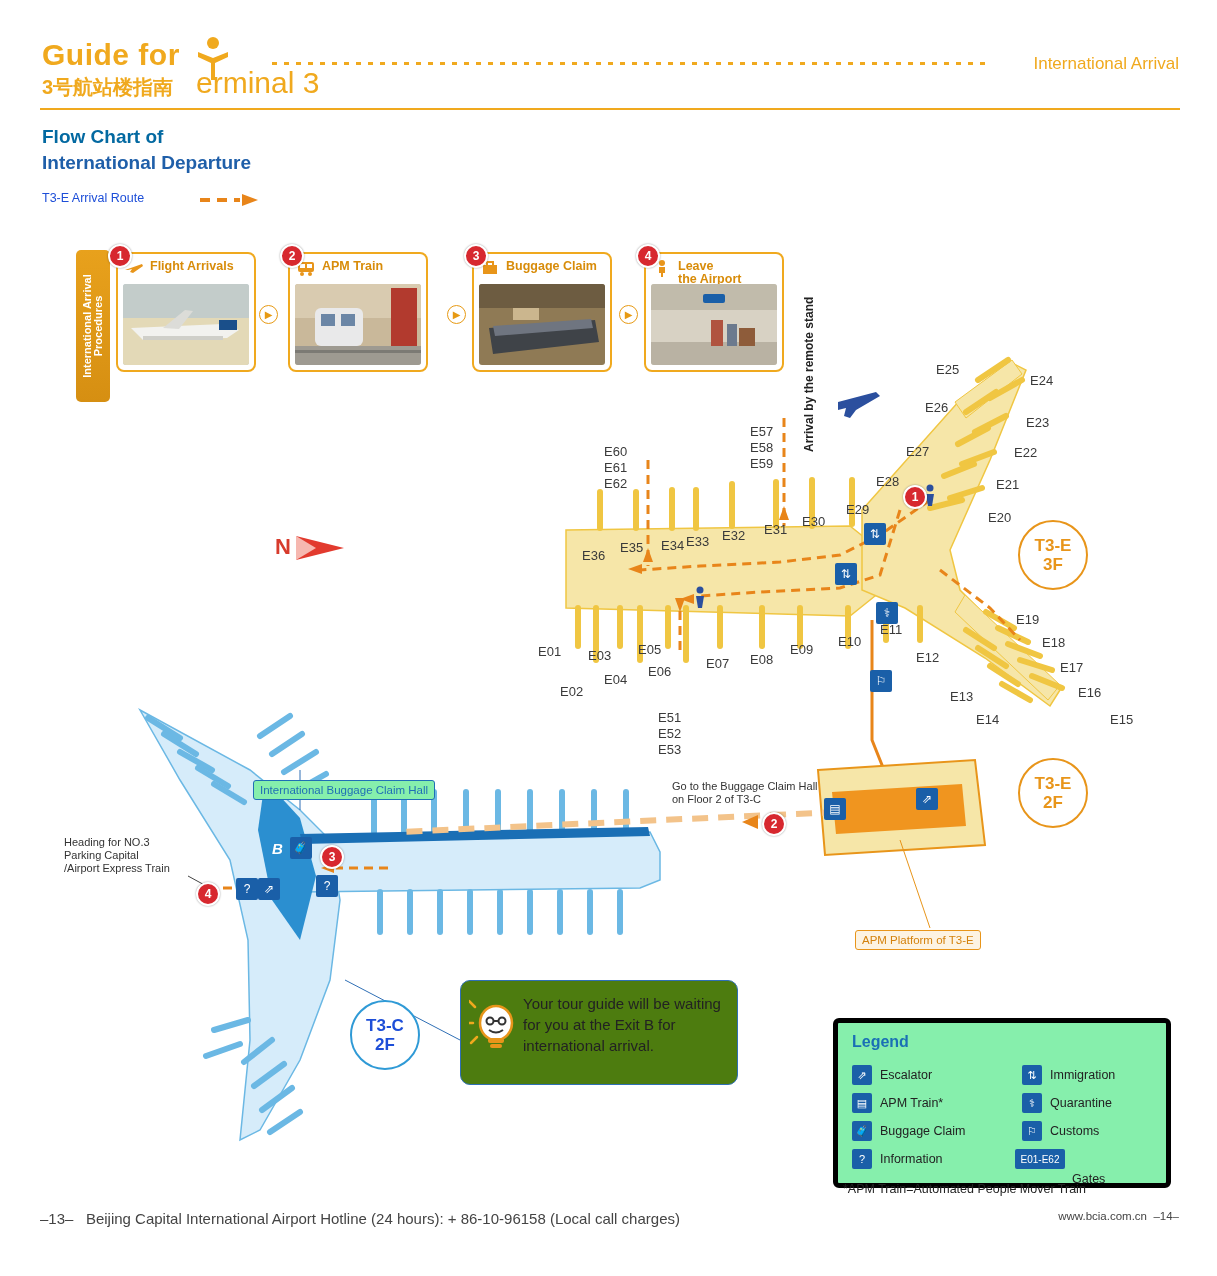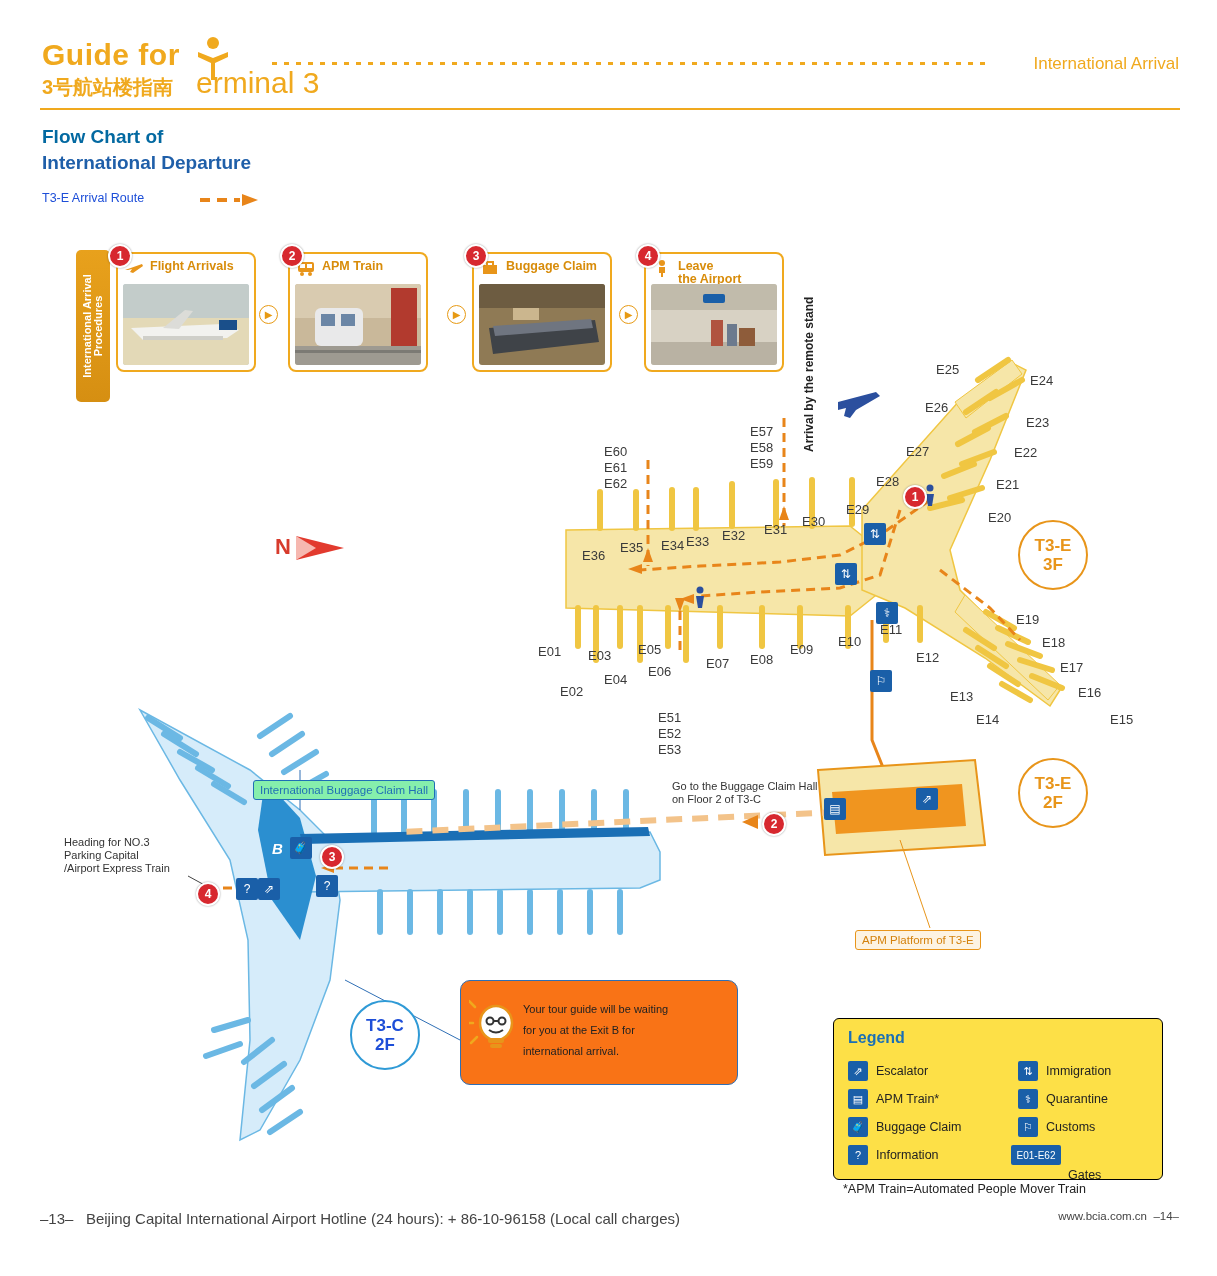--- a/index.html
+++ b/index.html
@@ -100,29 +100,29 @@
   }
 
   .callout {
     position:absolute; border:1px solid #1f6fb5; border-radius:3px; background:#fff;
     color:#1f6fb5; font-size:11.5px; padding:3px 6px; white-space:nowrap;
   }
   .callout.orange { border-color:#e8951a; color:#d4820d; }
 
   #bulbbox {
     position:absolute; left:460px; top:980px; width:278px; height:105px;
-    border:1.6px solid #2f6fb5; border-radius:10px; background:#f97316;
-    font-size:11px; color:#222; line-height:21px; padding:18px 12px 0 62px;
+    border:1.6px solid #2f6fb5; border-radius:10px; background:#4d7c0f;
+    font-size:15px; color:#222; line-height:21px; padding:12px 12px 0 62px;
     box-sizing:border-box;
   }
 
   
   #legend {
     position:absolute; left:833px; top:1018px; width:328px; height:160px;
-    background:#fde047; border:1px solid #000000; border-radius:6px;
+    background:#86efac; border:5px solid #000000; border-radius:6px;
   }
   #legend-title { position:absolute; left:14px; top:10px; font-size:16px; color:#1a6fb5; font-weight:bold; }
   .lgrow { position:absolute; font-size:12.5px; color:#222; }
   .lgicon {
     position:absolute; width:20px; height:20px; background:#1a5fa8; border-radius:2px;
     color:#fff; font-size:11px; display:flex; align-items:center; justify-content:center;
   }
   #apm-note { position:absolute; left:843px; top:1182px; font-size:12.5px; color:#222; }
 
   

